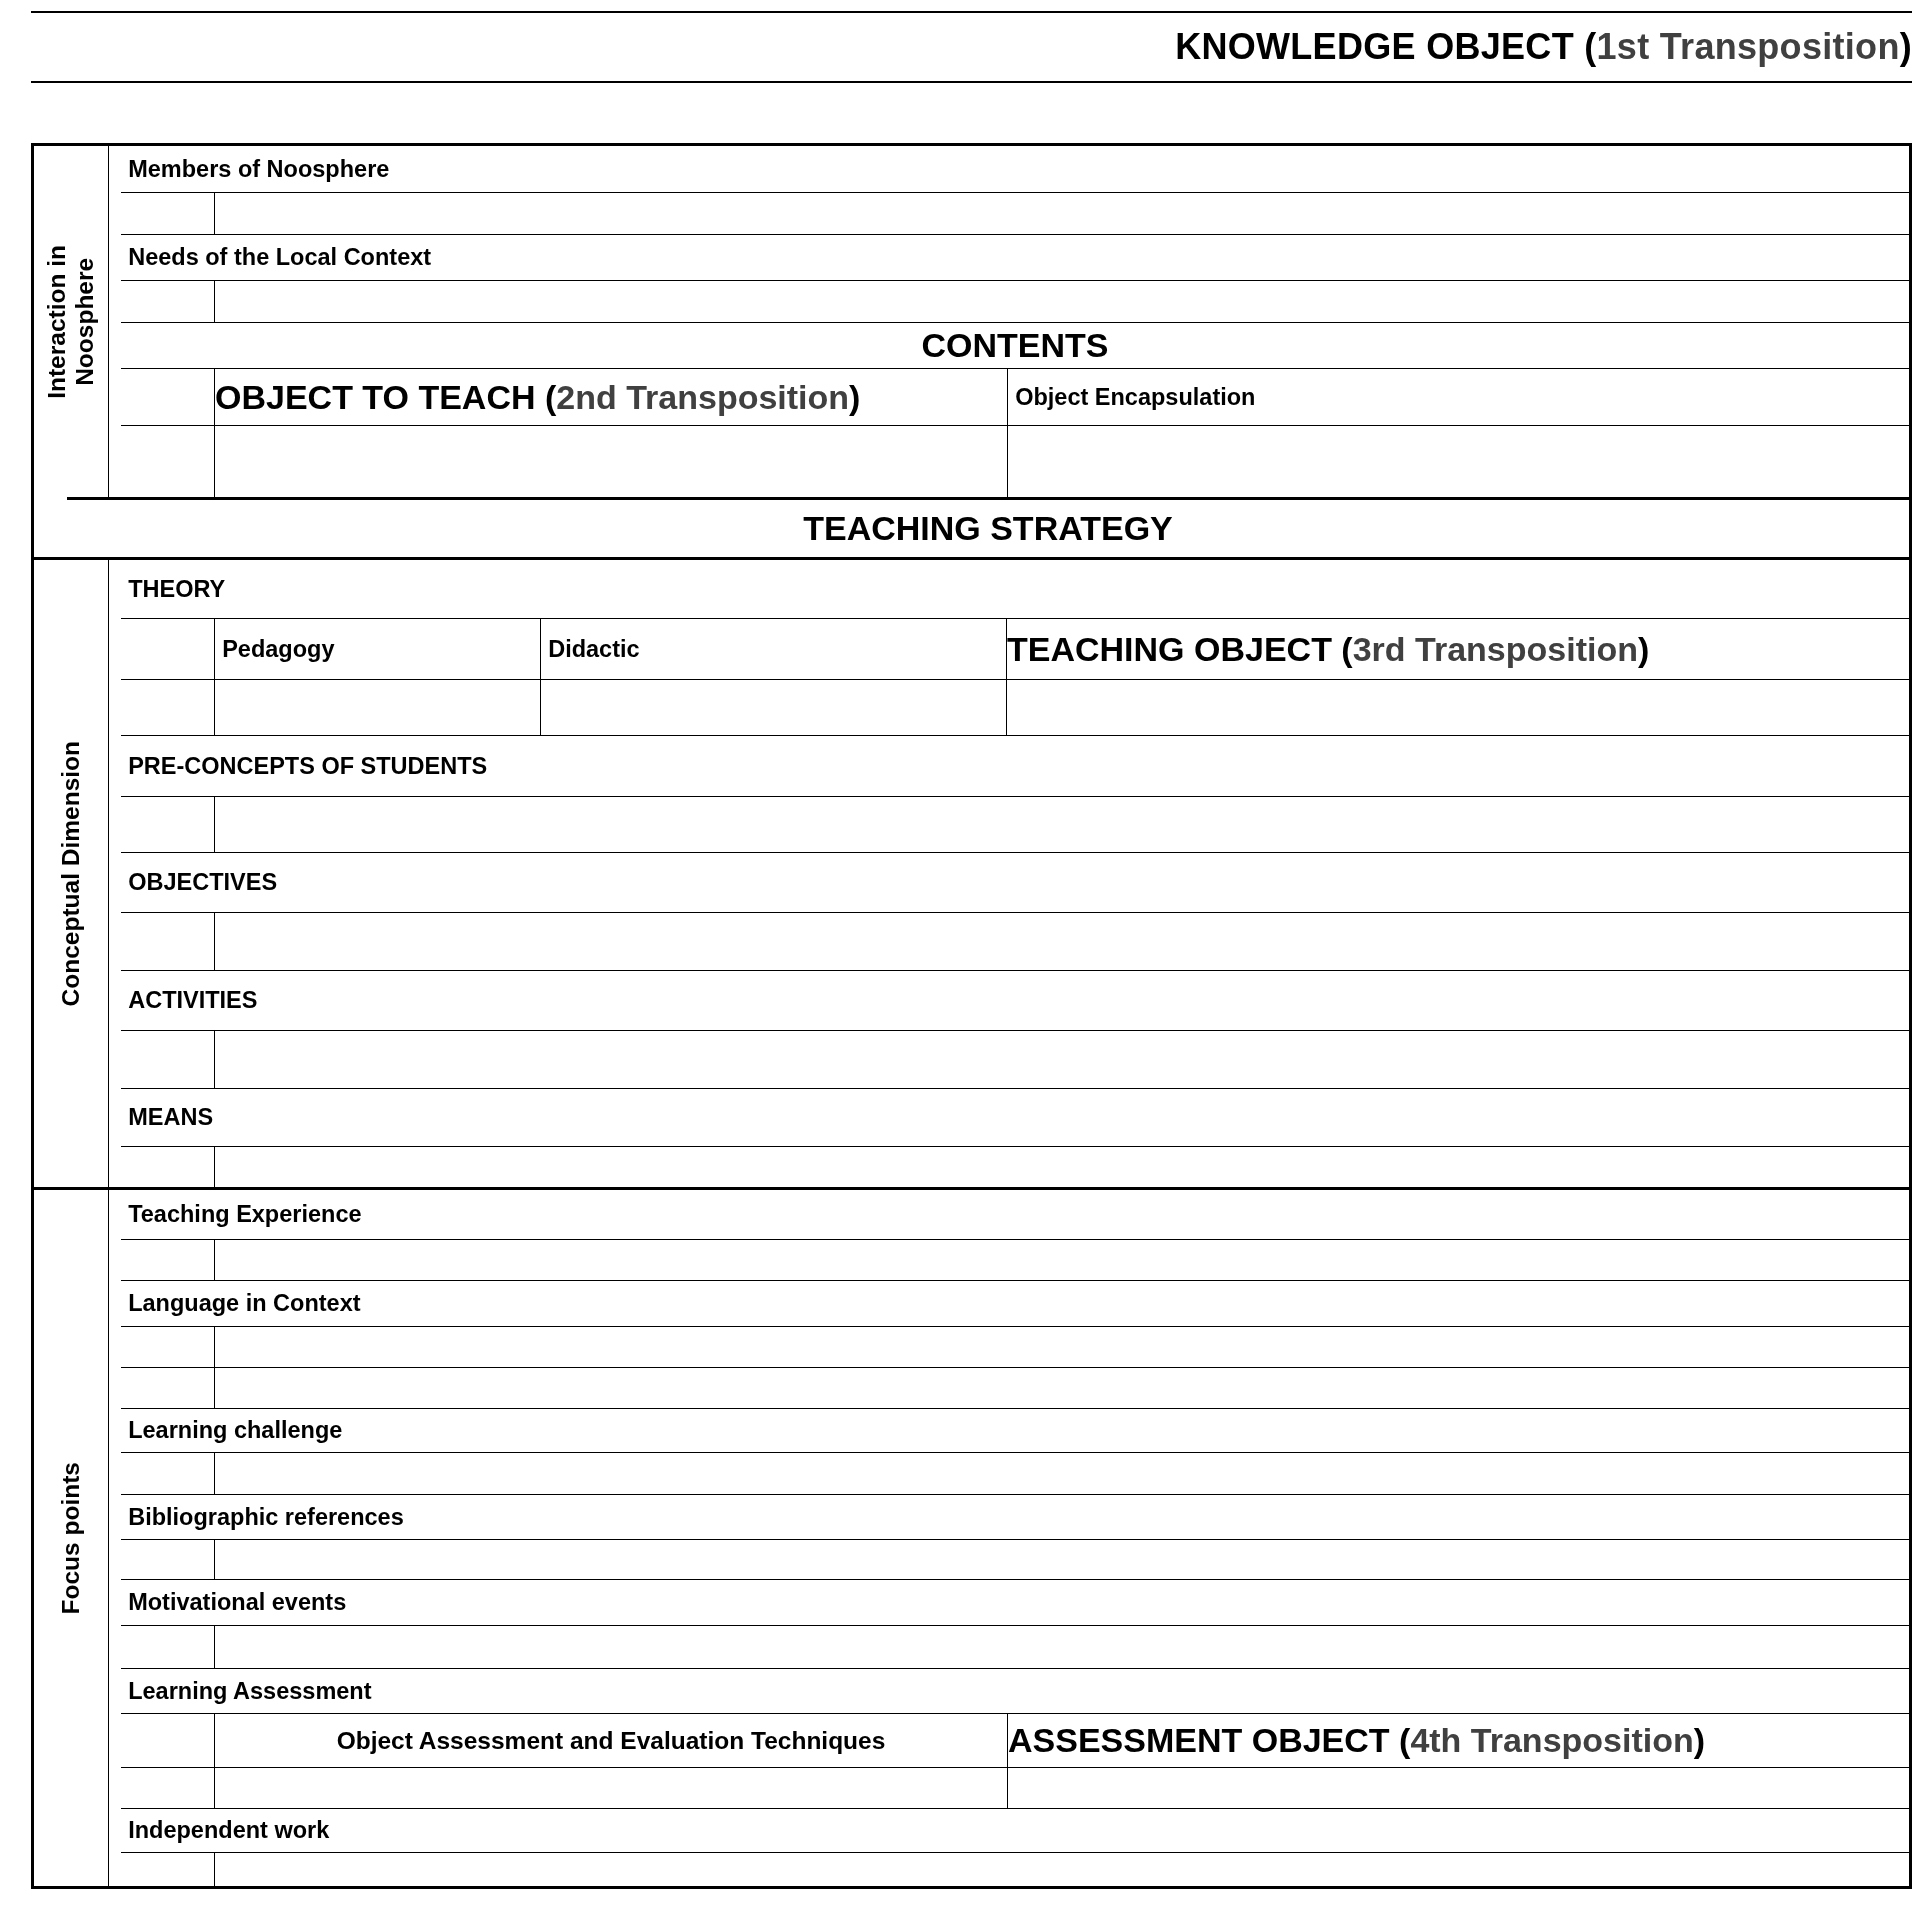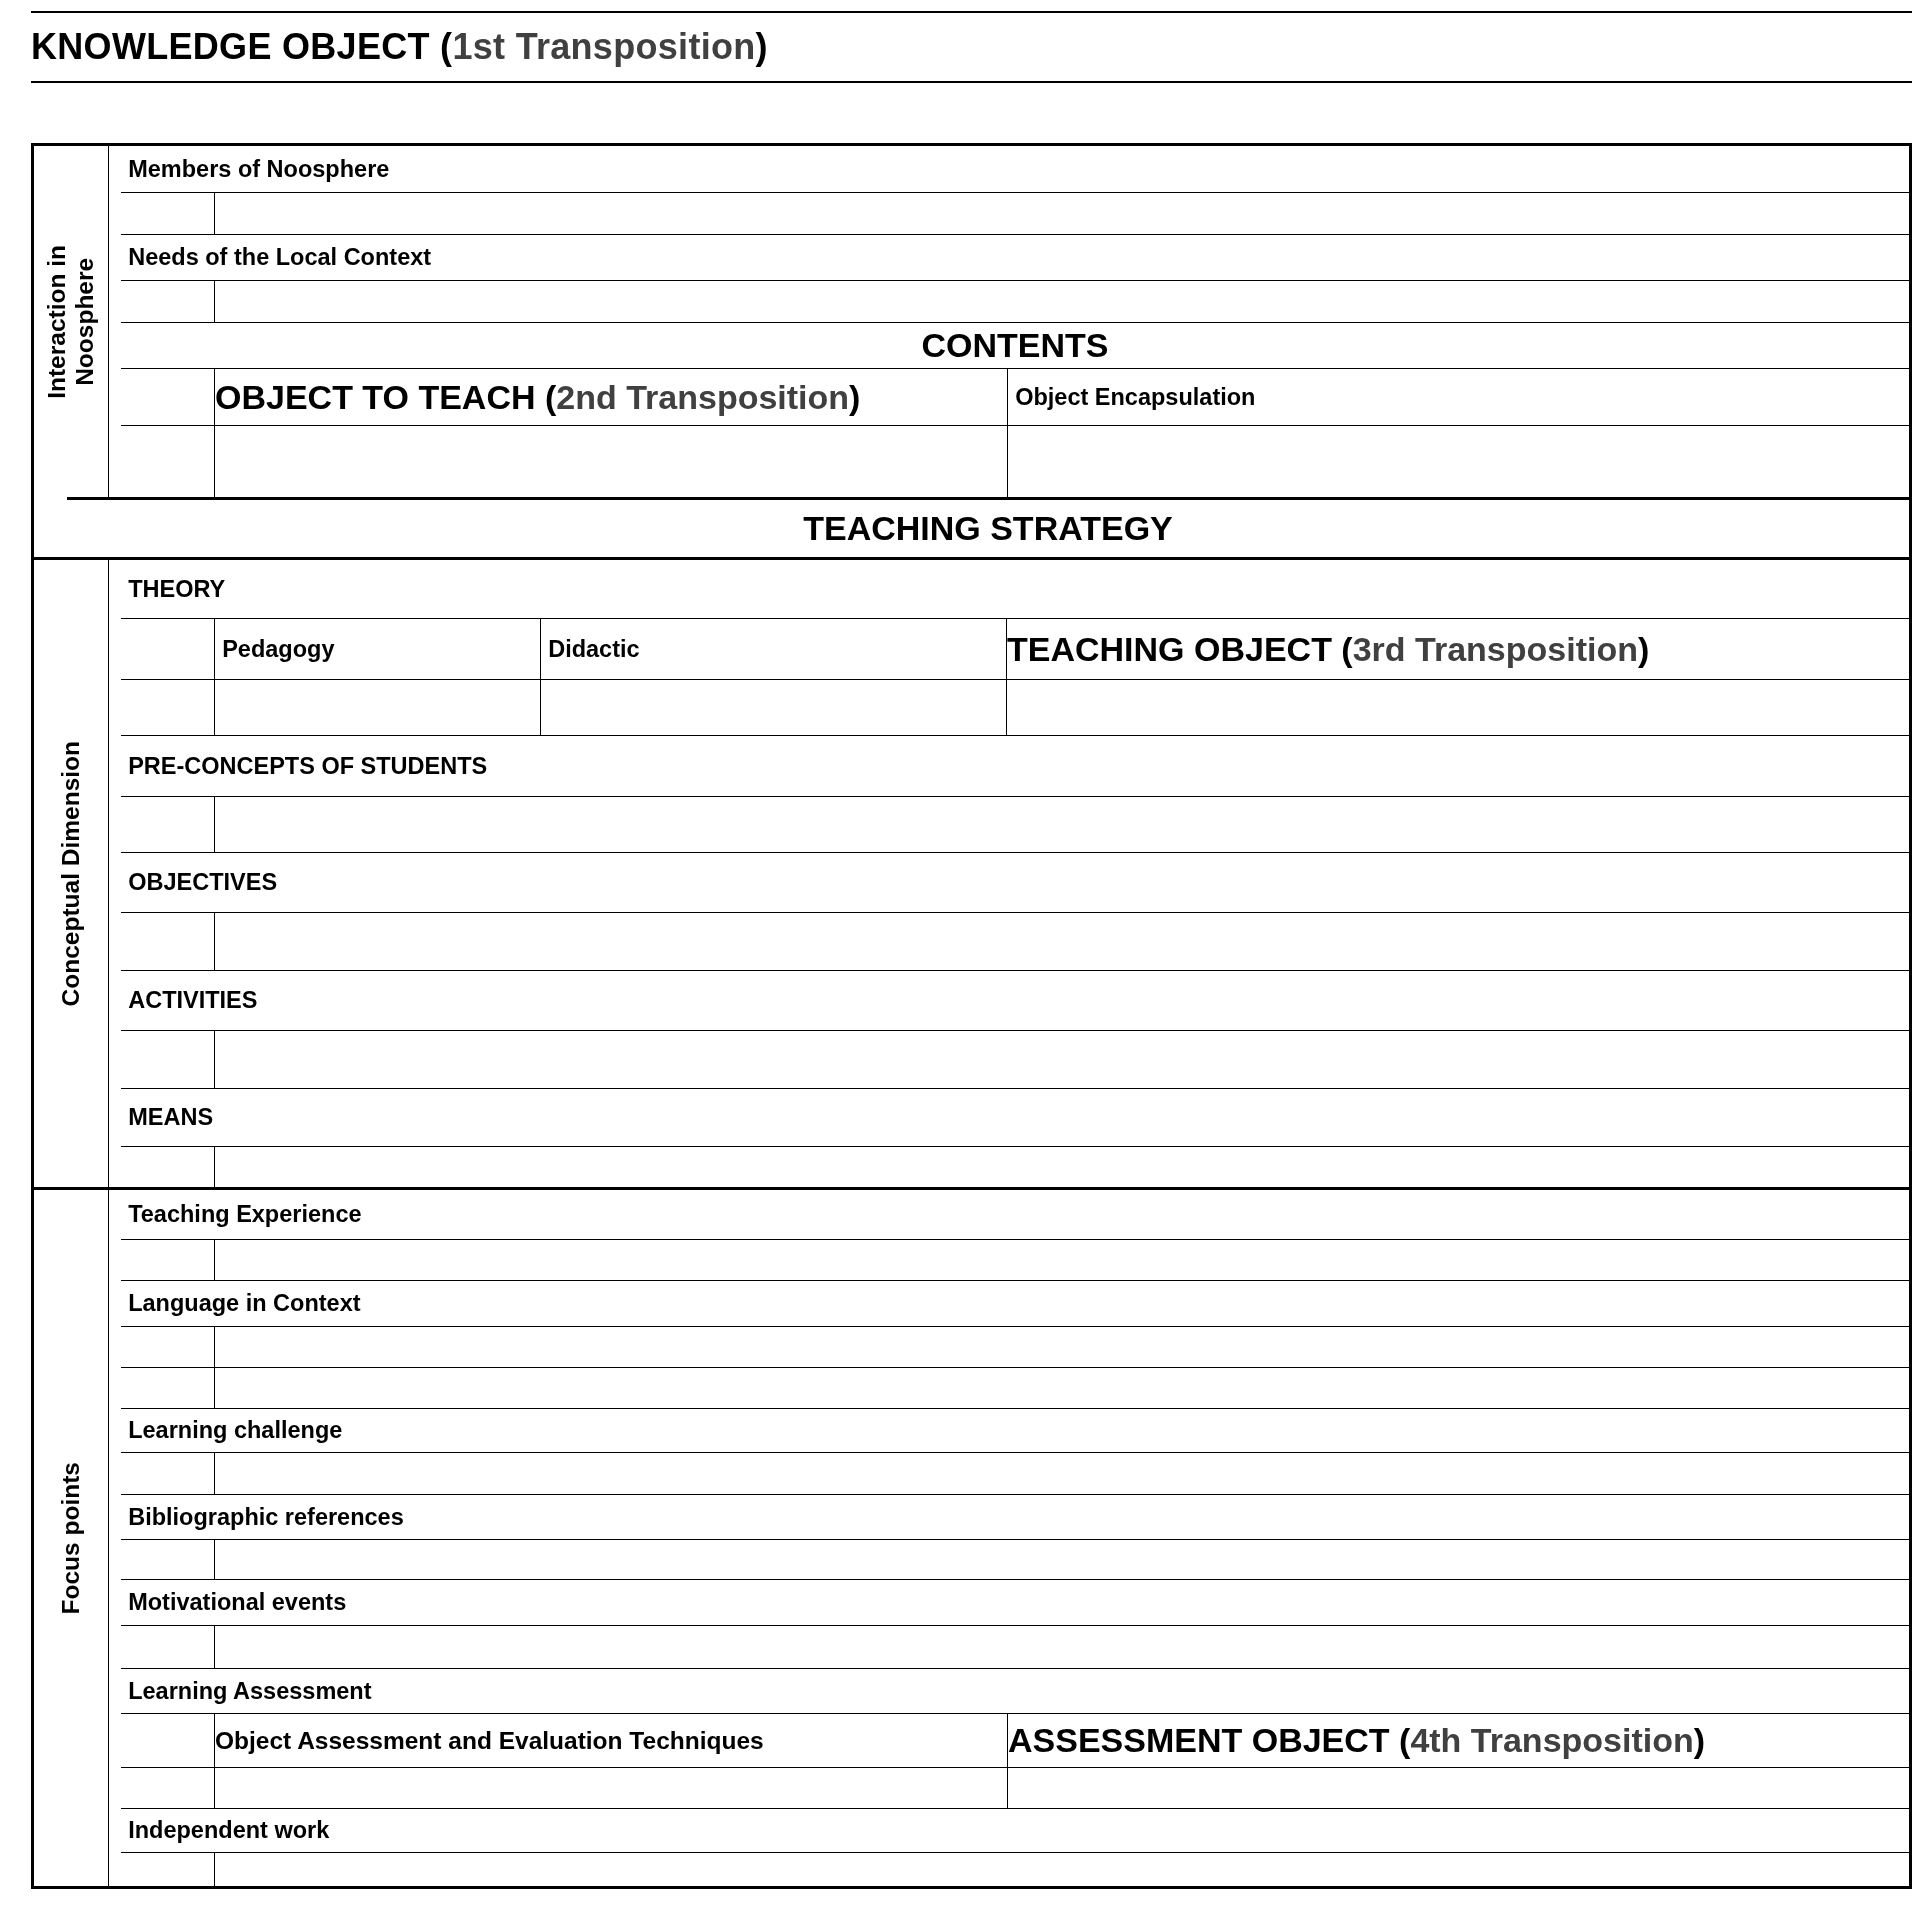--- a/index.html
+++ b/index.html
@@ -8,21 +8,21 @@
     width: 1922px; height: 1926px;
     font-family: "Liberation Sans", sans-serif;
     font-weight: 700;
     color: #000000;
   }
   .sheet { position: relative; width: 1922px; height: 1926px; overflow: hidden; background: #fff; }
 
   .titleband {
     position: absolute; left: 31px; top: 11.2px; width: 1881px; height: 72px;
     border-top: 2.6px solid #000; border-bottom: 2.6px solid #000;
-    display: flex; align-items: center; justify-content: flex-start;
+    display: flex; align-items: center; justify-content: flex-end;
     font-size: 36px; letter-spacing: 0.3px;
   }
   .muted { color: #404040; }
 
   .table {
     position: absolute; left: 31px; top: 143px; width: 1881px;
     border: 3.6px solid #000;
     display: flex; flex-direction: column; background: #fff;
   }
 
@@ -44,21 +44,21 @@
   .row.first { border-top: none; }
 
   .label-row { align-items: center; padding-left: 7.2px; font-size: 23.5px; }
   .center-row { align-items: center; justify-content: center; font-size: 34px; }
 
   .indent { width: 94px; border-right: 1px solid #000; flex: 0 0 auto; }
   .fill { flex: 1; min-width: 0; }
   .cell { border-right: 1px solid #000; flex: 0 0 auto; }
 
   .head-center { display: flex; align-items: center; font-size: 34px; }
-  .head-center-sm { display: flex; align-items: center; font-size: 24.5px; }
+  .head-center-sm { display: flex; align-items: center; justify-content: center; font-size: 24.5px; }
   .head-left { display: flex; align-items: center; padding-left: 7.2px; font-size: 23.5px; }
 
   .ts-row {
     height: 60px; border-top: 3.6px solid #000;
     display: flex; align-items: center; justify-content: center;
     font-size: 34px;
     margin-left: 33px;
   }
 </style>
 </head>

